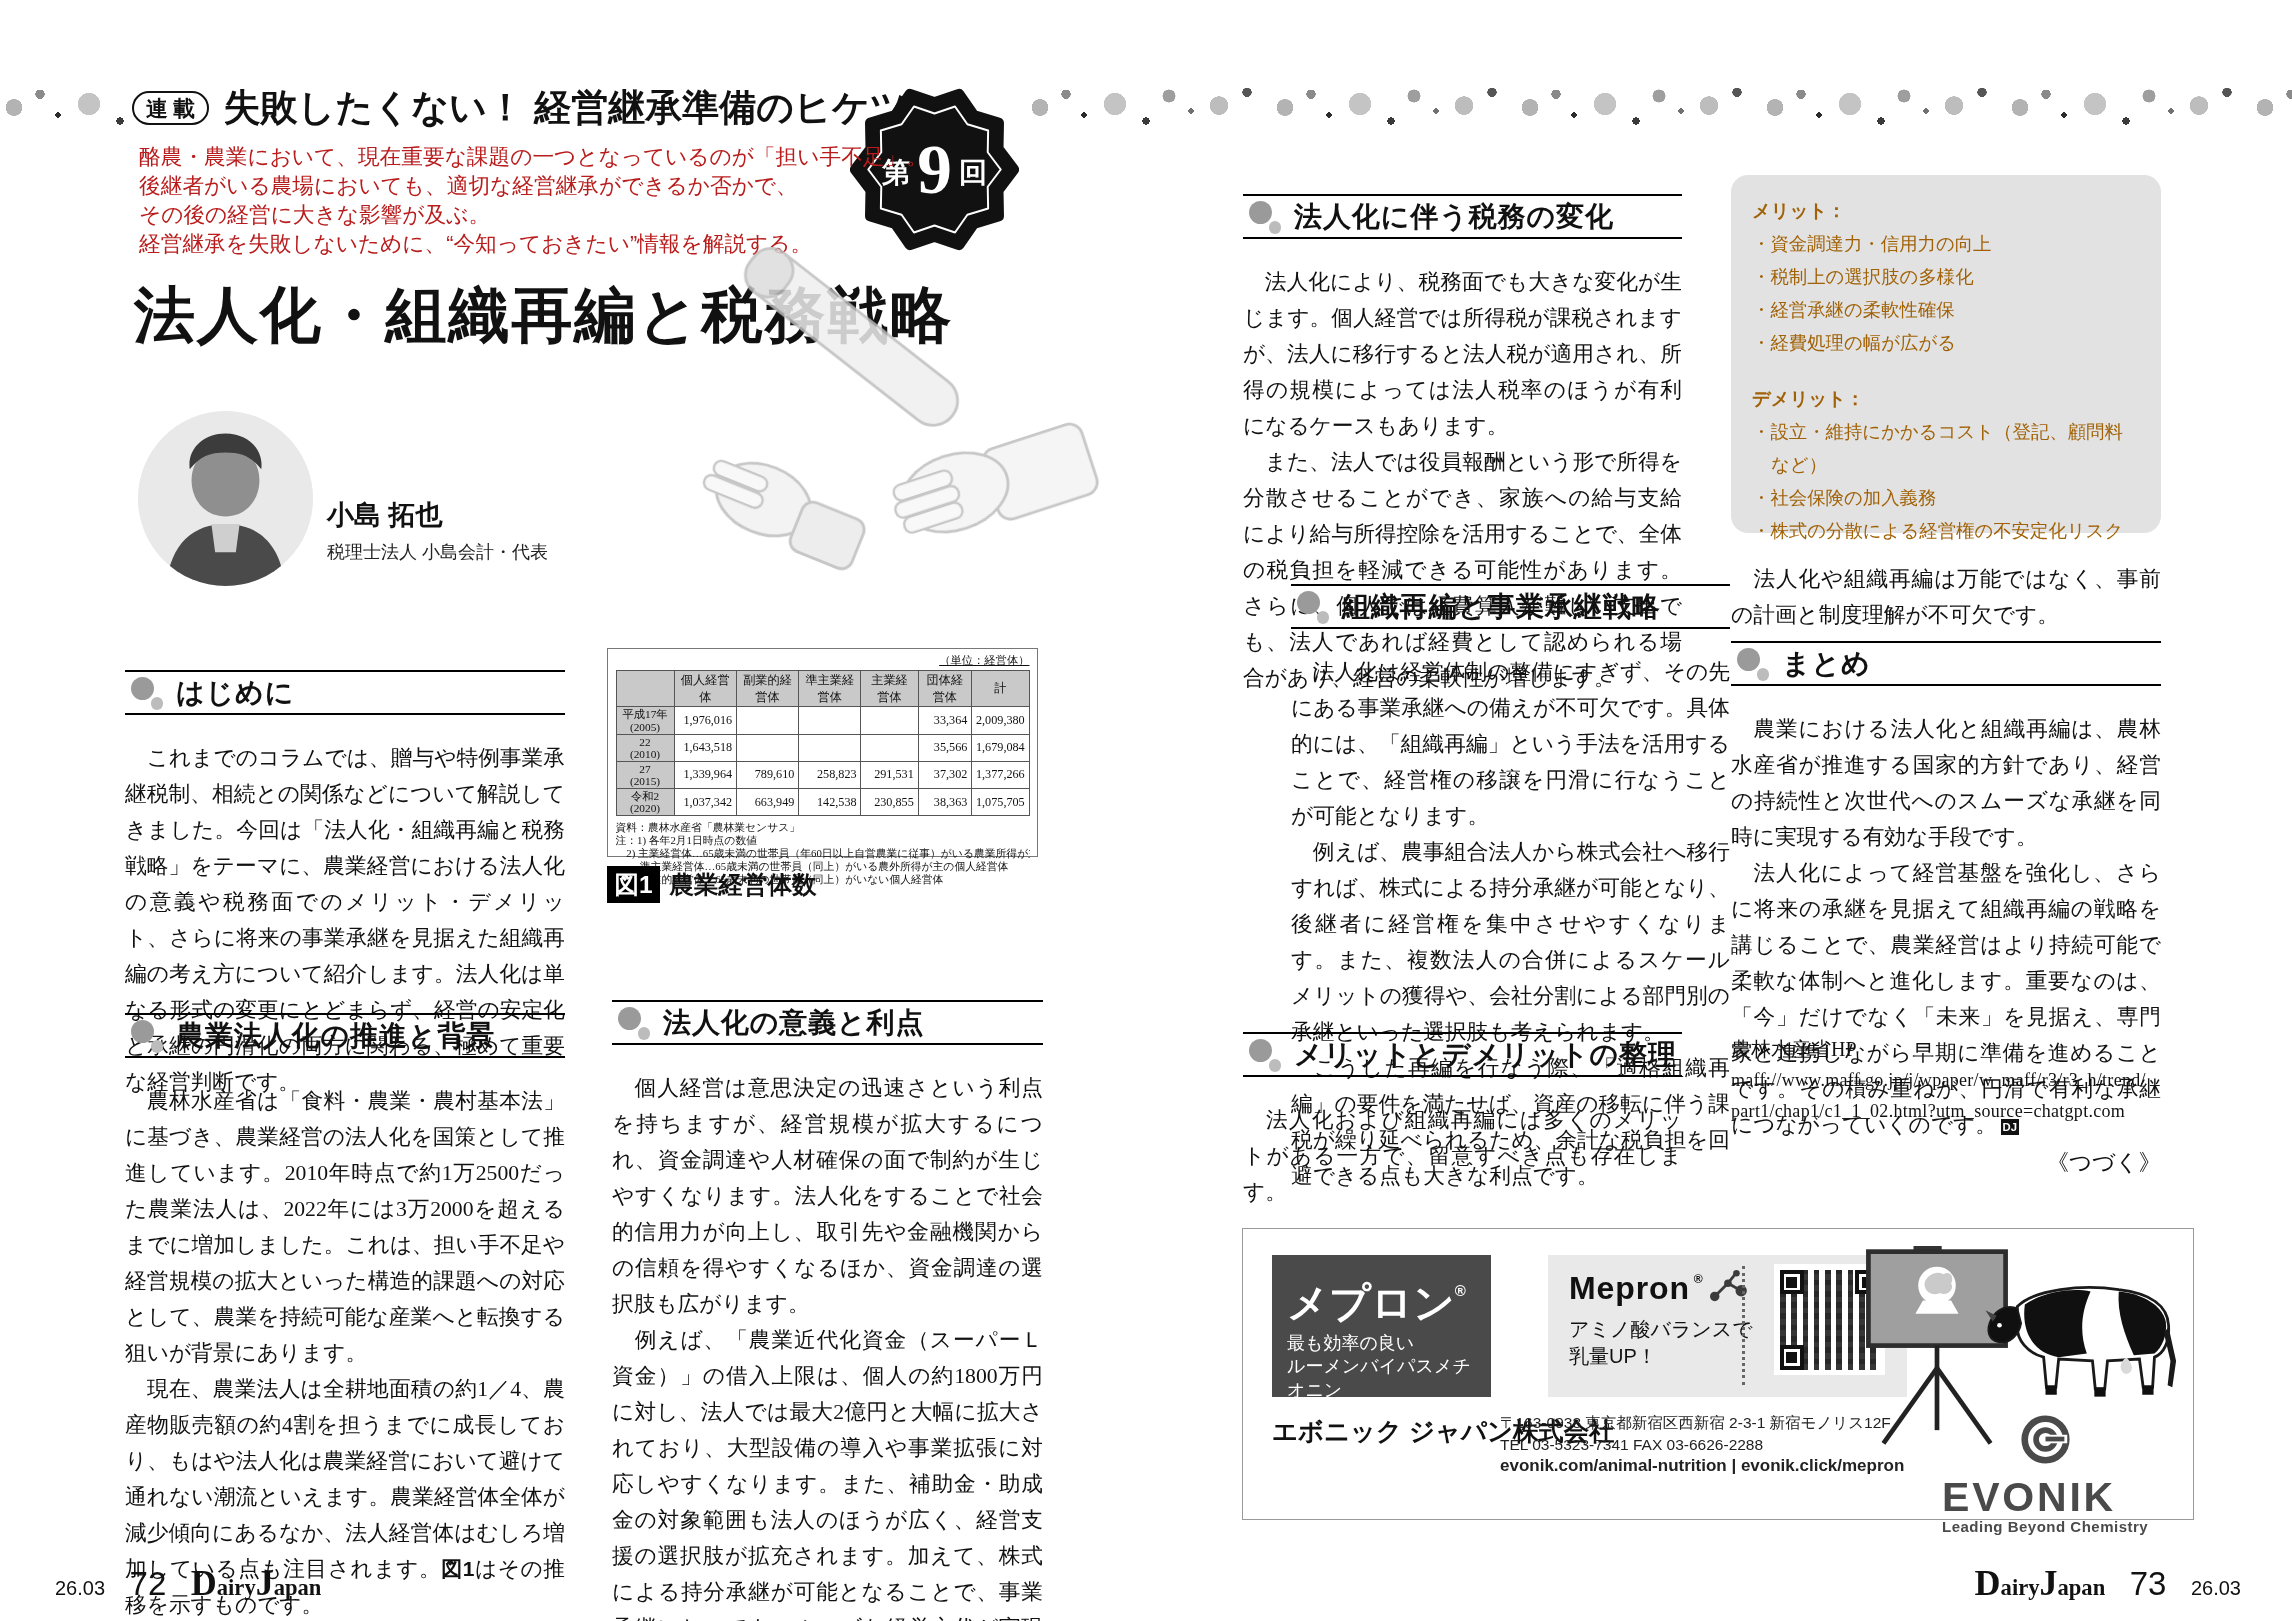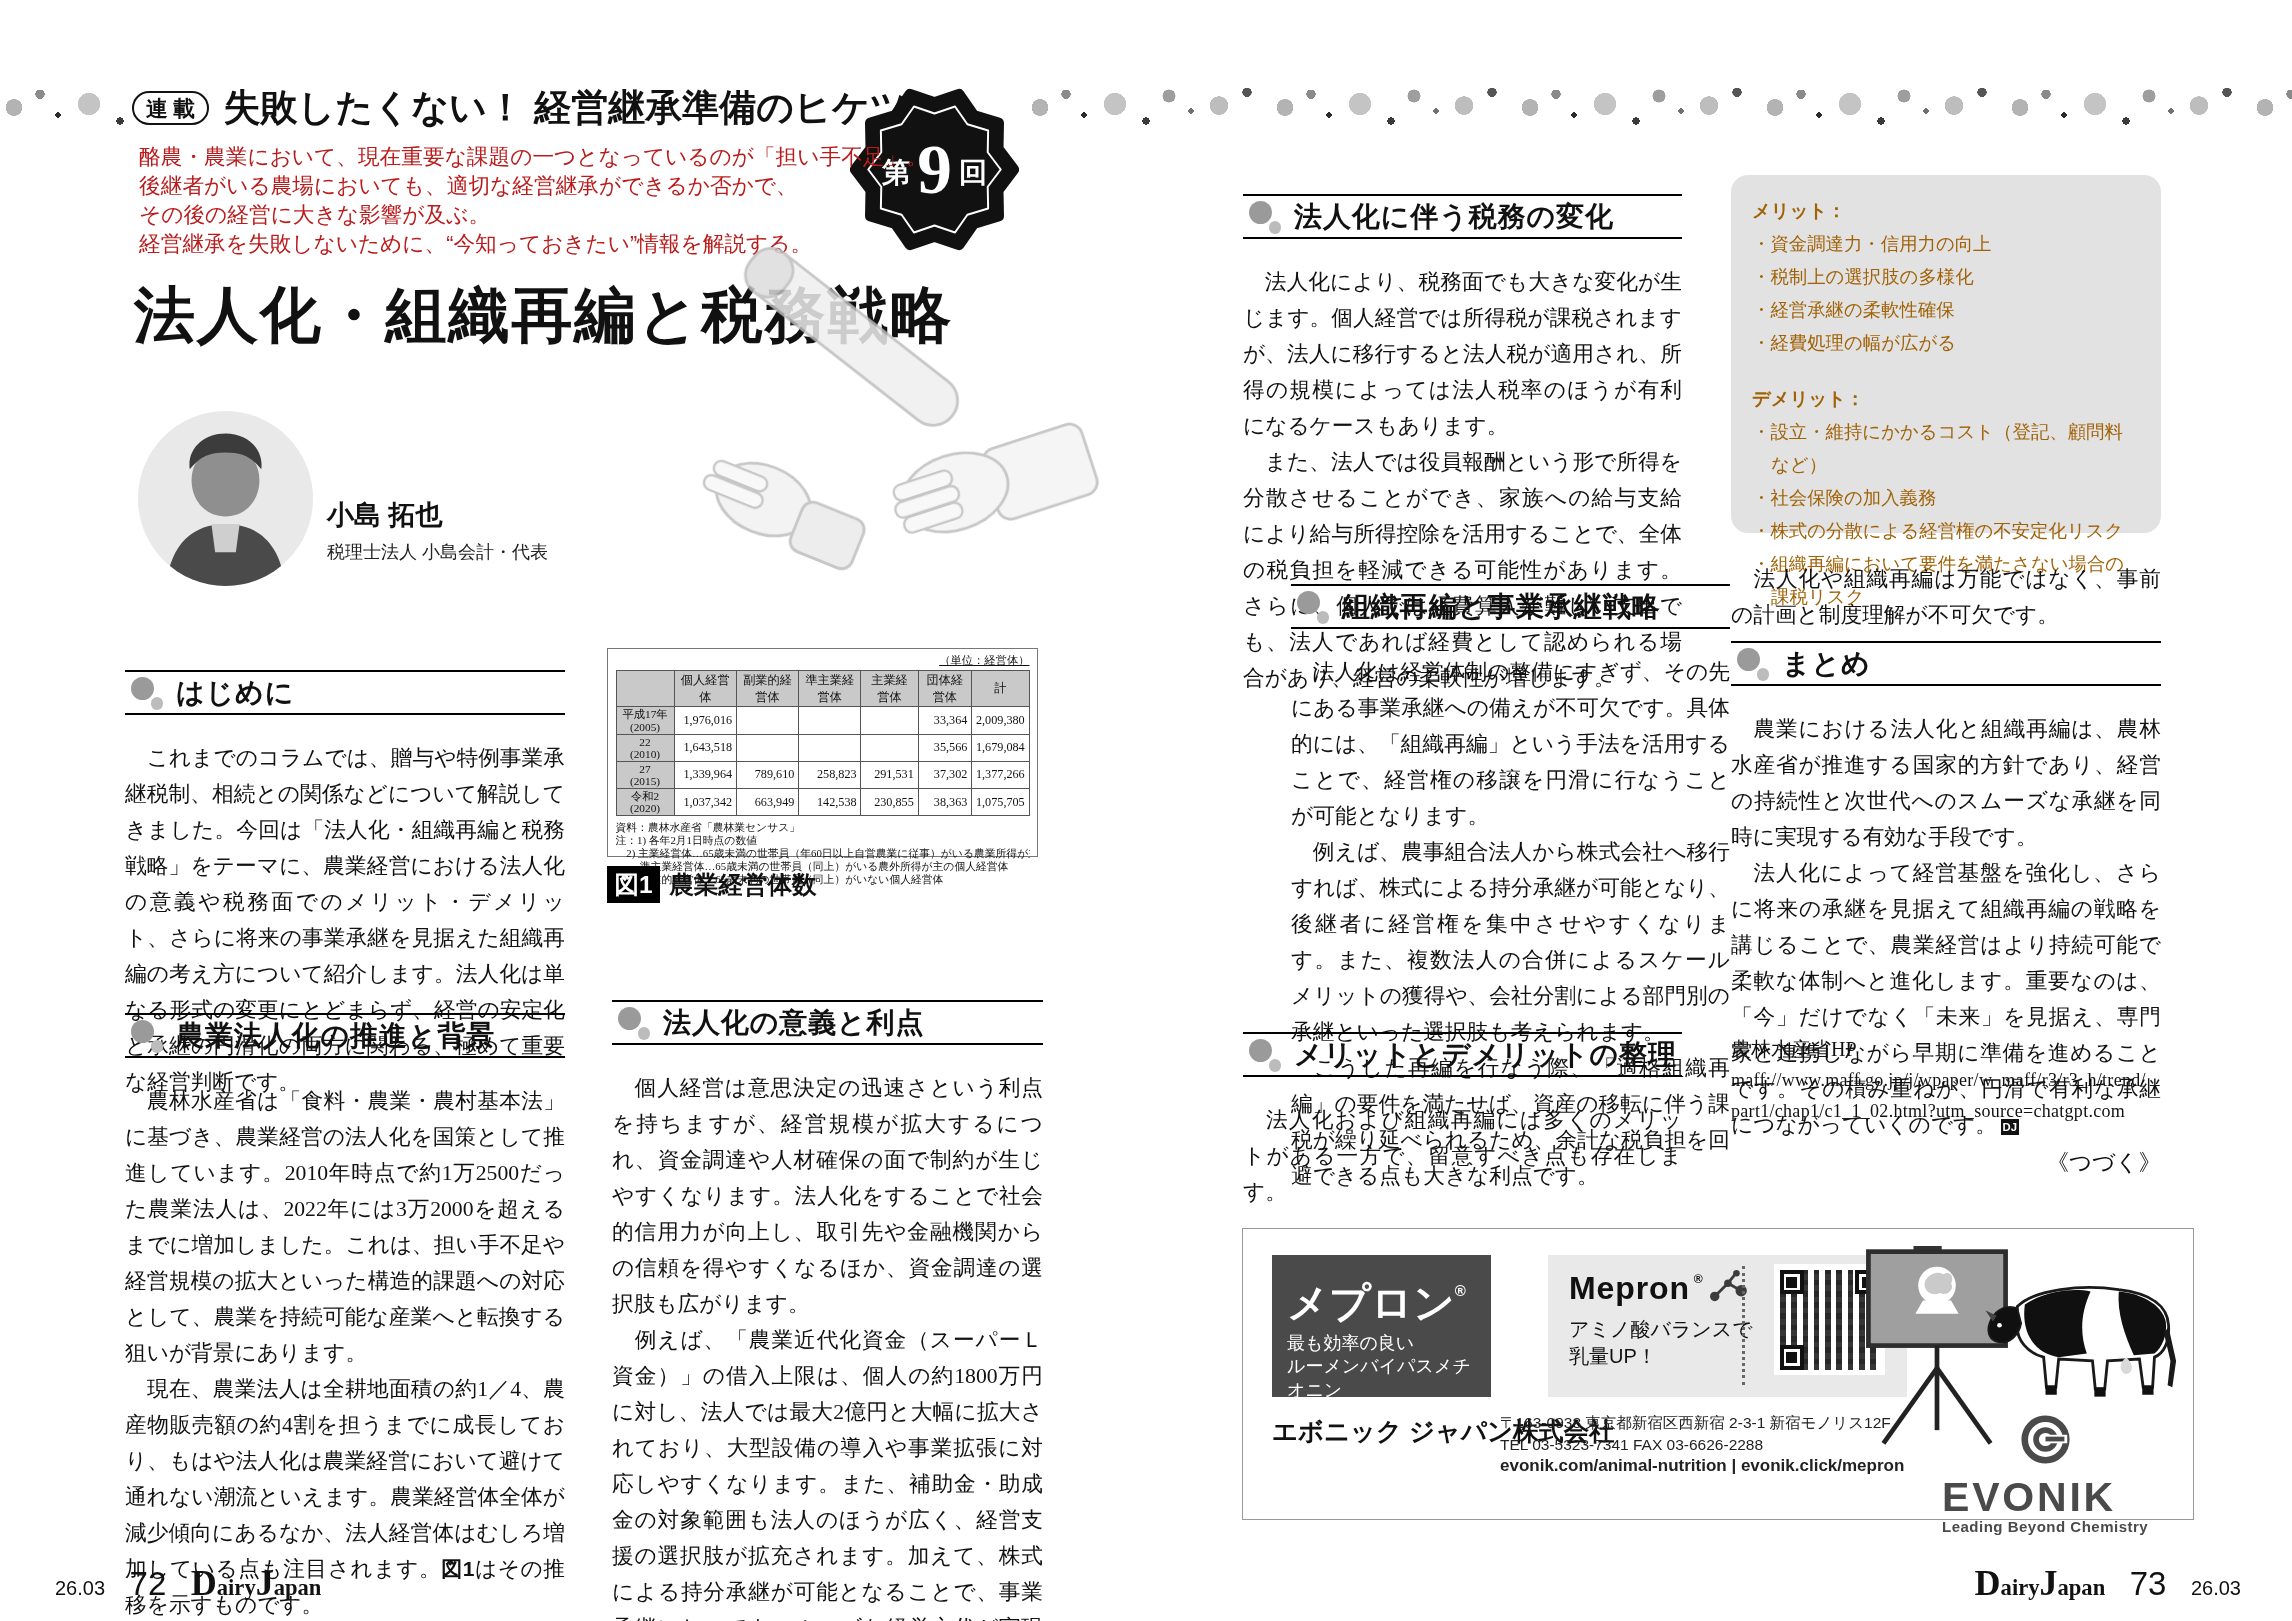--- a/index.html
+++ b/index.html
@@ -314,21 +314,20 @@
     <div class="ttl">メリット：</div>
     <div class="item">・資金調達力・信用力の向上</div>
     <div class="item">・税制上の選択肢の多様化</div>
     <div class="item">・経営承継の柔軟性確保</div>
     <div class="item">・経費処理の幅が広がる</div>
     <div class="gap"></div>
     <div class="ttl">デメリット：</div>
     <div class="item">・設立・維持にかかるコスト（登記、顧問料など）</div>
     <div class="item">・社会保険の加入義務</div>
     <div class="item">・株式の分散による経営権の不安定化リスク</div>
-    <div class="item">・組織再編において要件を満たさない場合の課税リスク</div>
   </div>
 
   <div class="col note-para">
     <p class="para">　法人化や組織再編は万能ではなく、事前の計画と制度理解が不可欠です。</p>
   </div>
 
   <div class="col" style="left:1731px;top:641px;width:430px;">
     <div class="sec-h">
       <span class="c1"></span>
       <span class="c2"></span>

